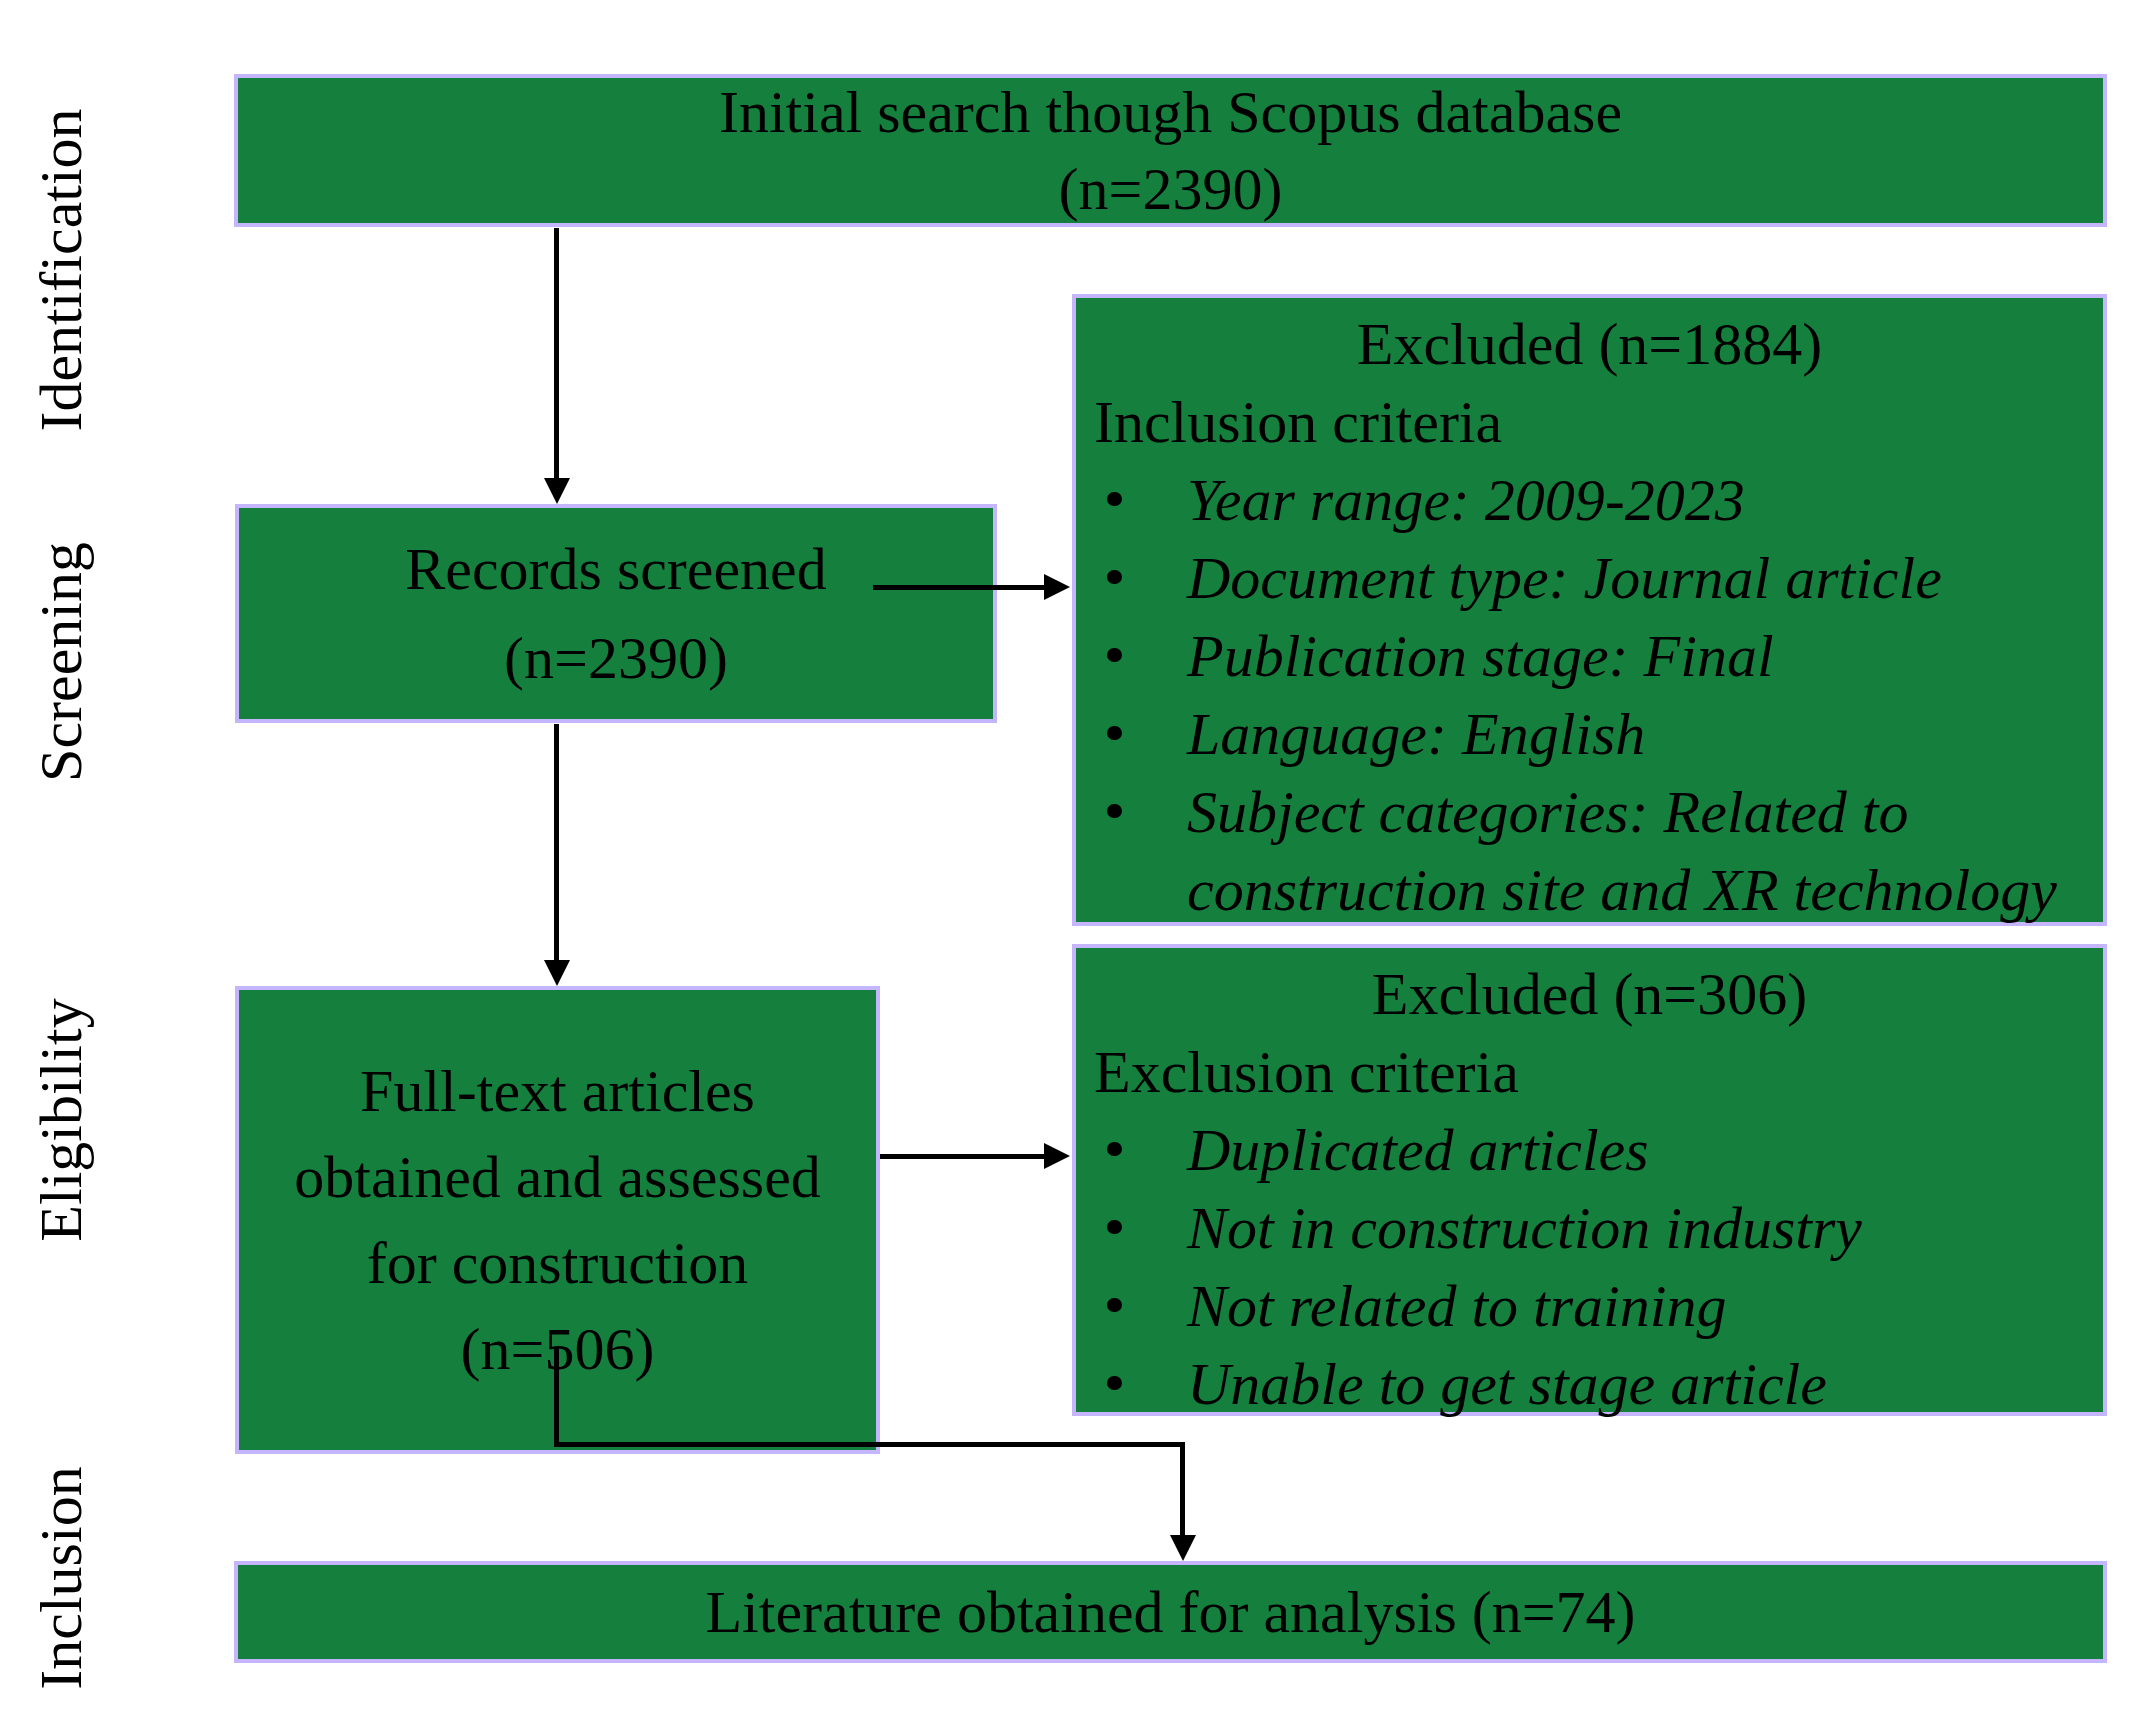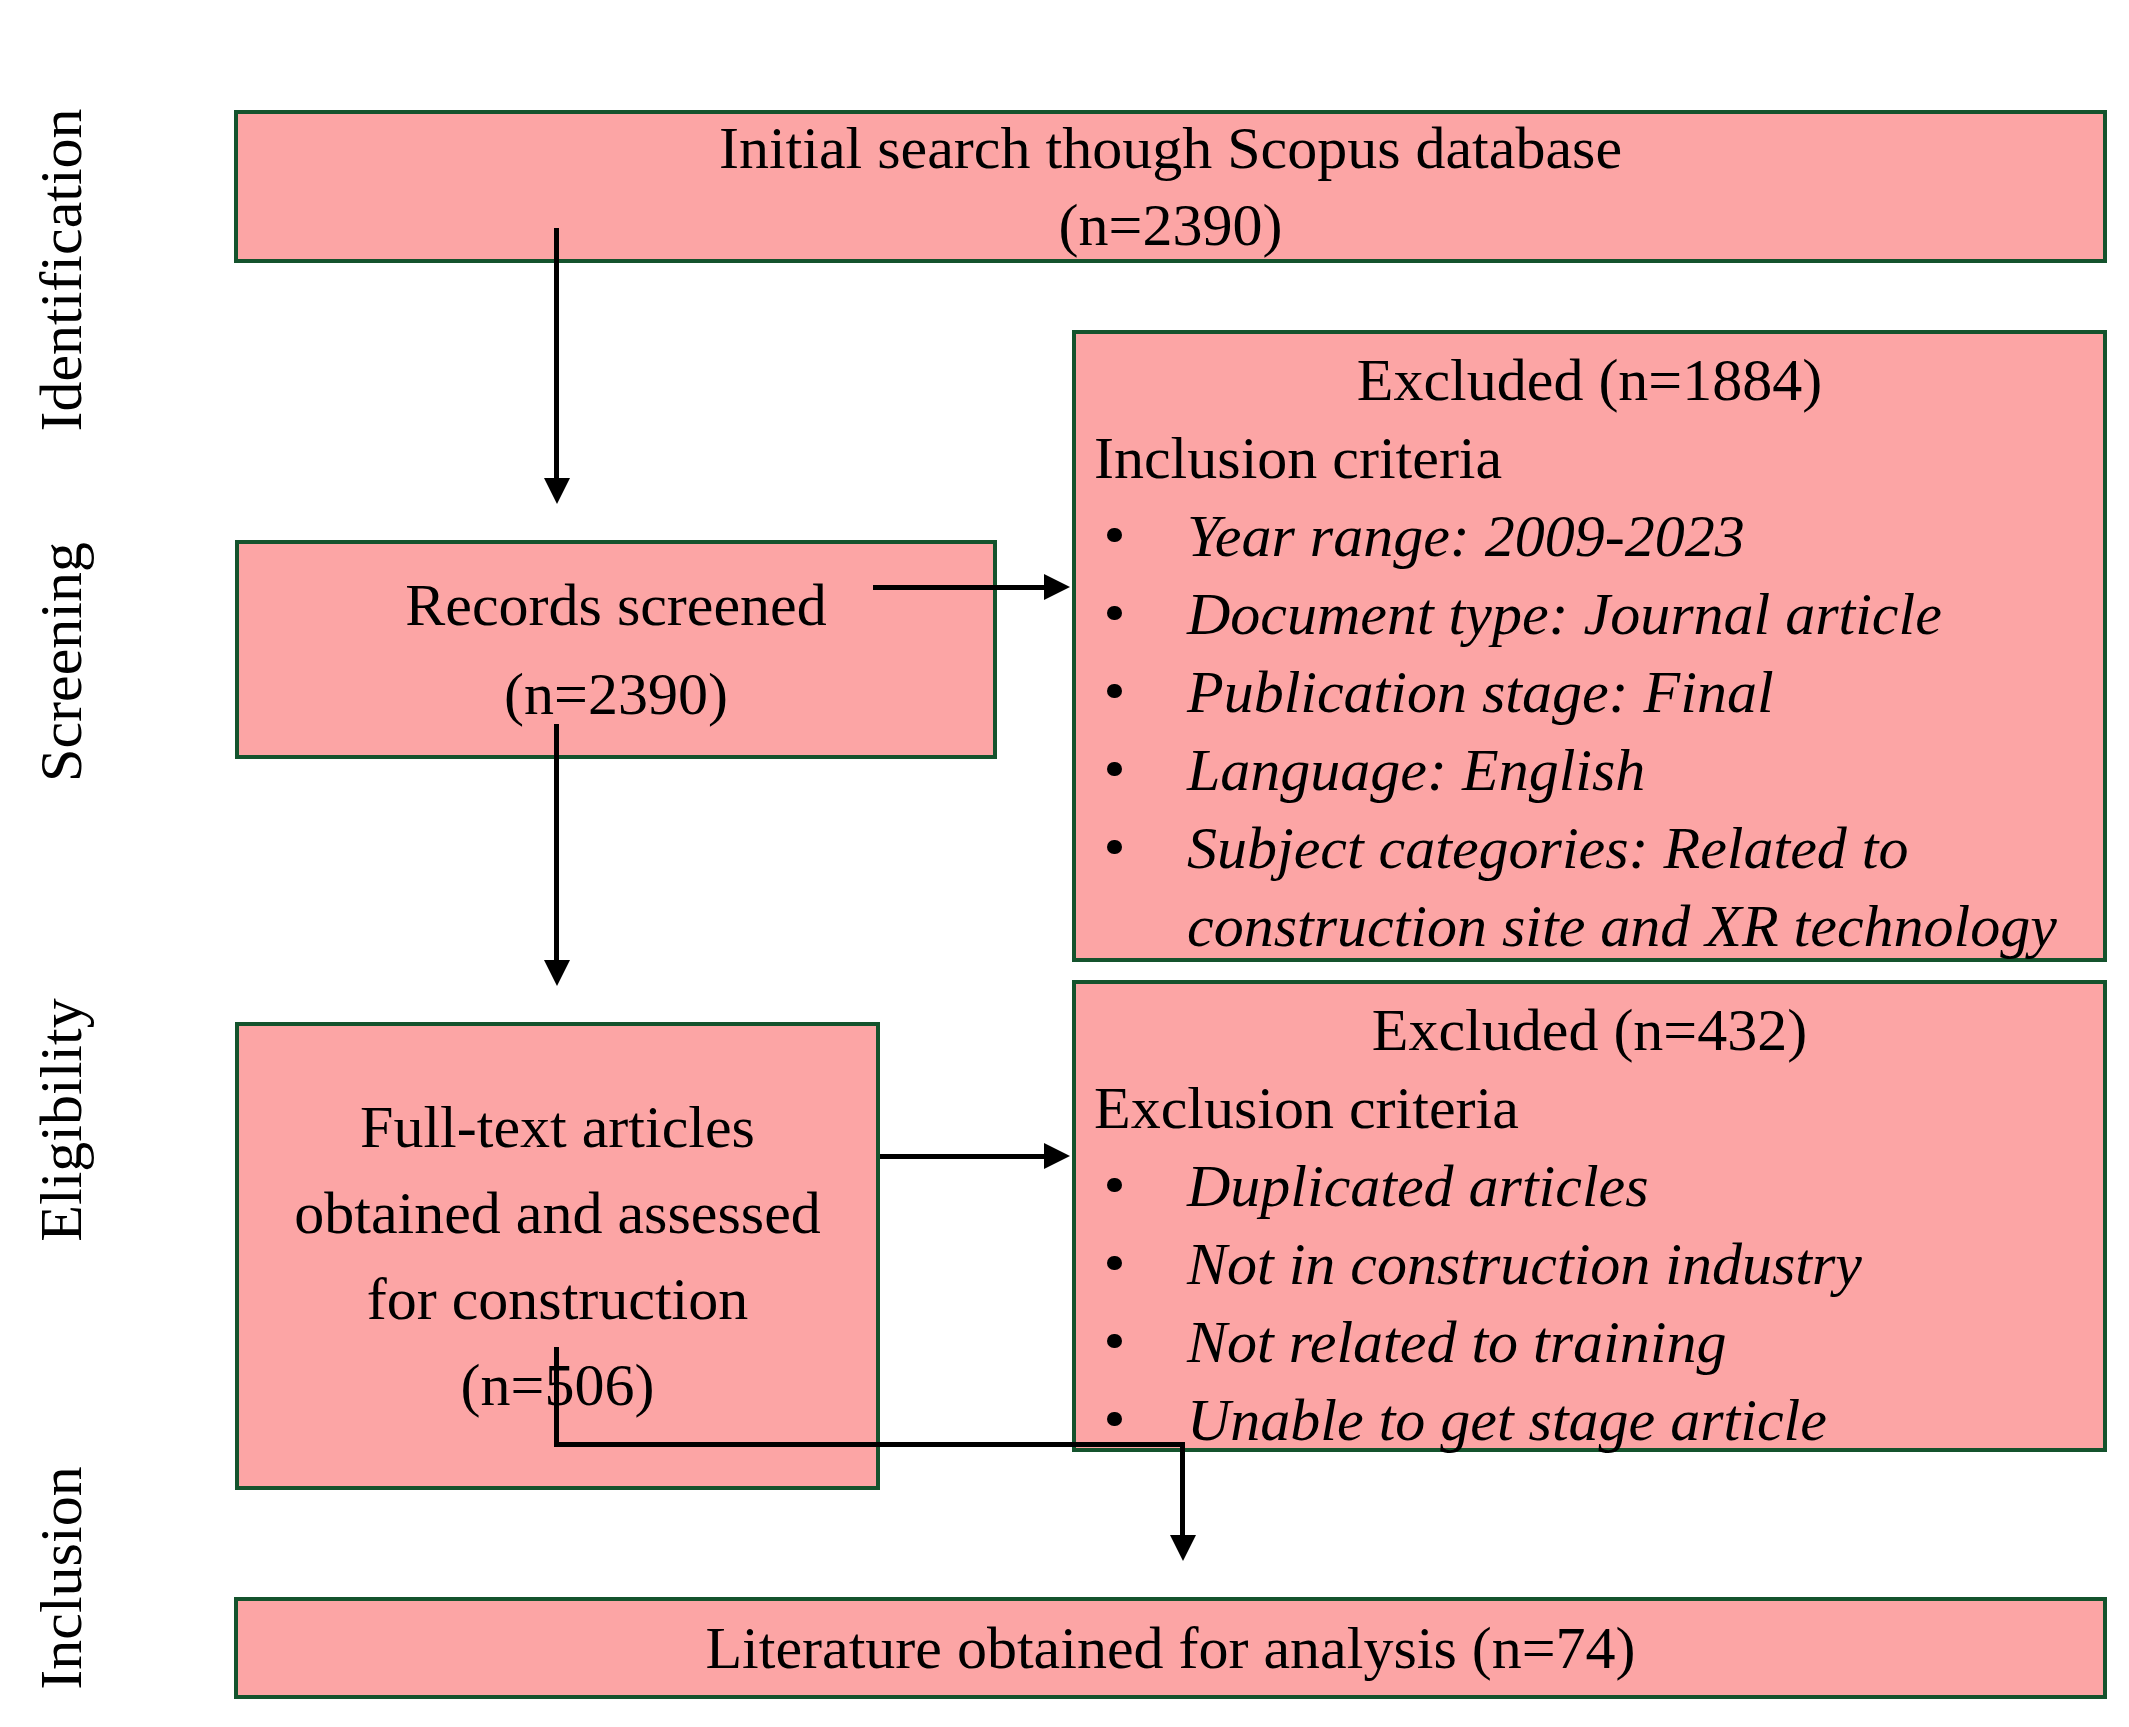--- a/index.html
+++ b/index.html
@@ -7,21 +7,21 @@
     position:relative; width:2129px; height:1727px; background:#ffffff;
     font-family:"Liberation Serif","DejaVu Serif",serif; color:#000000;
     overflow:hidden;
   }
   .stage-label {
     position:absolute; transform:translate(-50%,-50%) rotate(-90deg);
     font-size:60px; white-space:nowrap; color:#000;
   }
   .box {
     position:absolute; box-sizing:border-box;
-    border:4px solid #14532d; background:#fca5a5;margin-top:36px;
+    border:4px solid #c4b5fd; background:#15803d;
   }
   .center-col {
     display:flex; flex-direction:column; align-items:center; justify-content:center;
     text-align:center;
   }
   .txt { font-size:60px; }
   .lh95  { line-height:77px; }
   .lh106 { line-height:86px; }
   .lh110 { line-height:89px; }
   .panel { padding-top:6.5px; }
@@ -82,21 +82,21 @@
   </div>
 
   <div class="box center-col" style="left:235px; top:986px; width:645px; height:468px;font-family:Liberation Serif, serif;">
     <div class="txt lh106">Full-text articles</div>
     <div class="txt lh106">obtained and assessed</div>
     <div class="txt lh106">for construction</div>
     <div class="txt lh106">(n=506)</div>
   </div>
 
   <div class="box panel" style="left:1072px; top:944px; width:1035px; height:472px;">
-    <div class="panel-title">Excluded (n=432)</div>
+    <div class="panel-title">Excluded (n=306)</div>
     <div class="panel-heading">Exclusion criteria</div>
     <ul class="criteria">
       <li>Duplicated articles</li>
       <li>Not in construction industry</li>
       <li>Not related to training</li>
       <li>Unable to get stage article</li>
     </ul>
   </div>
 
   <div class="box center-col" style="left:234px; top:1561px; width:1873px; height:102px;">

